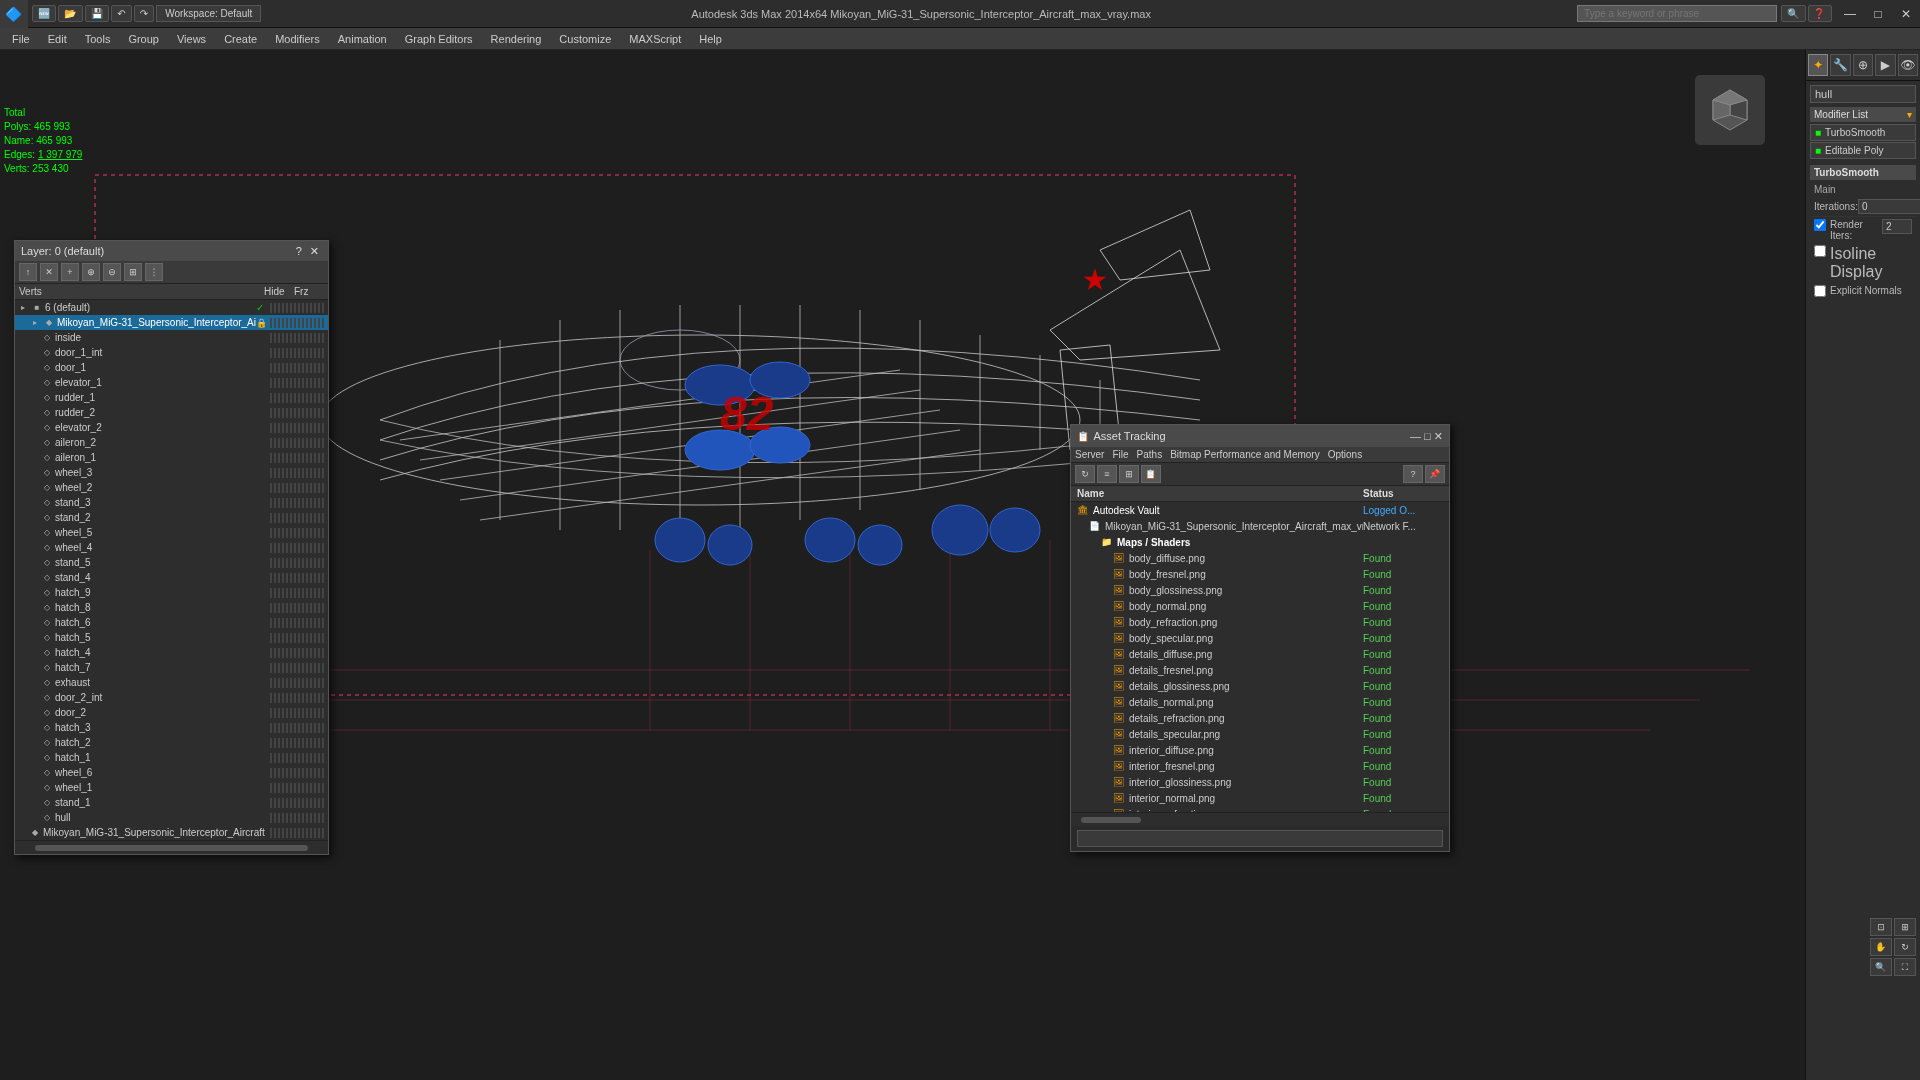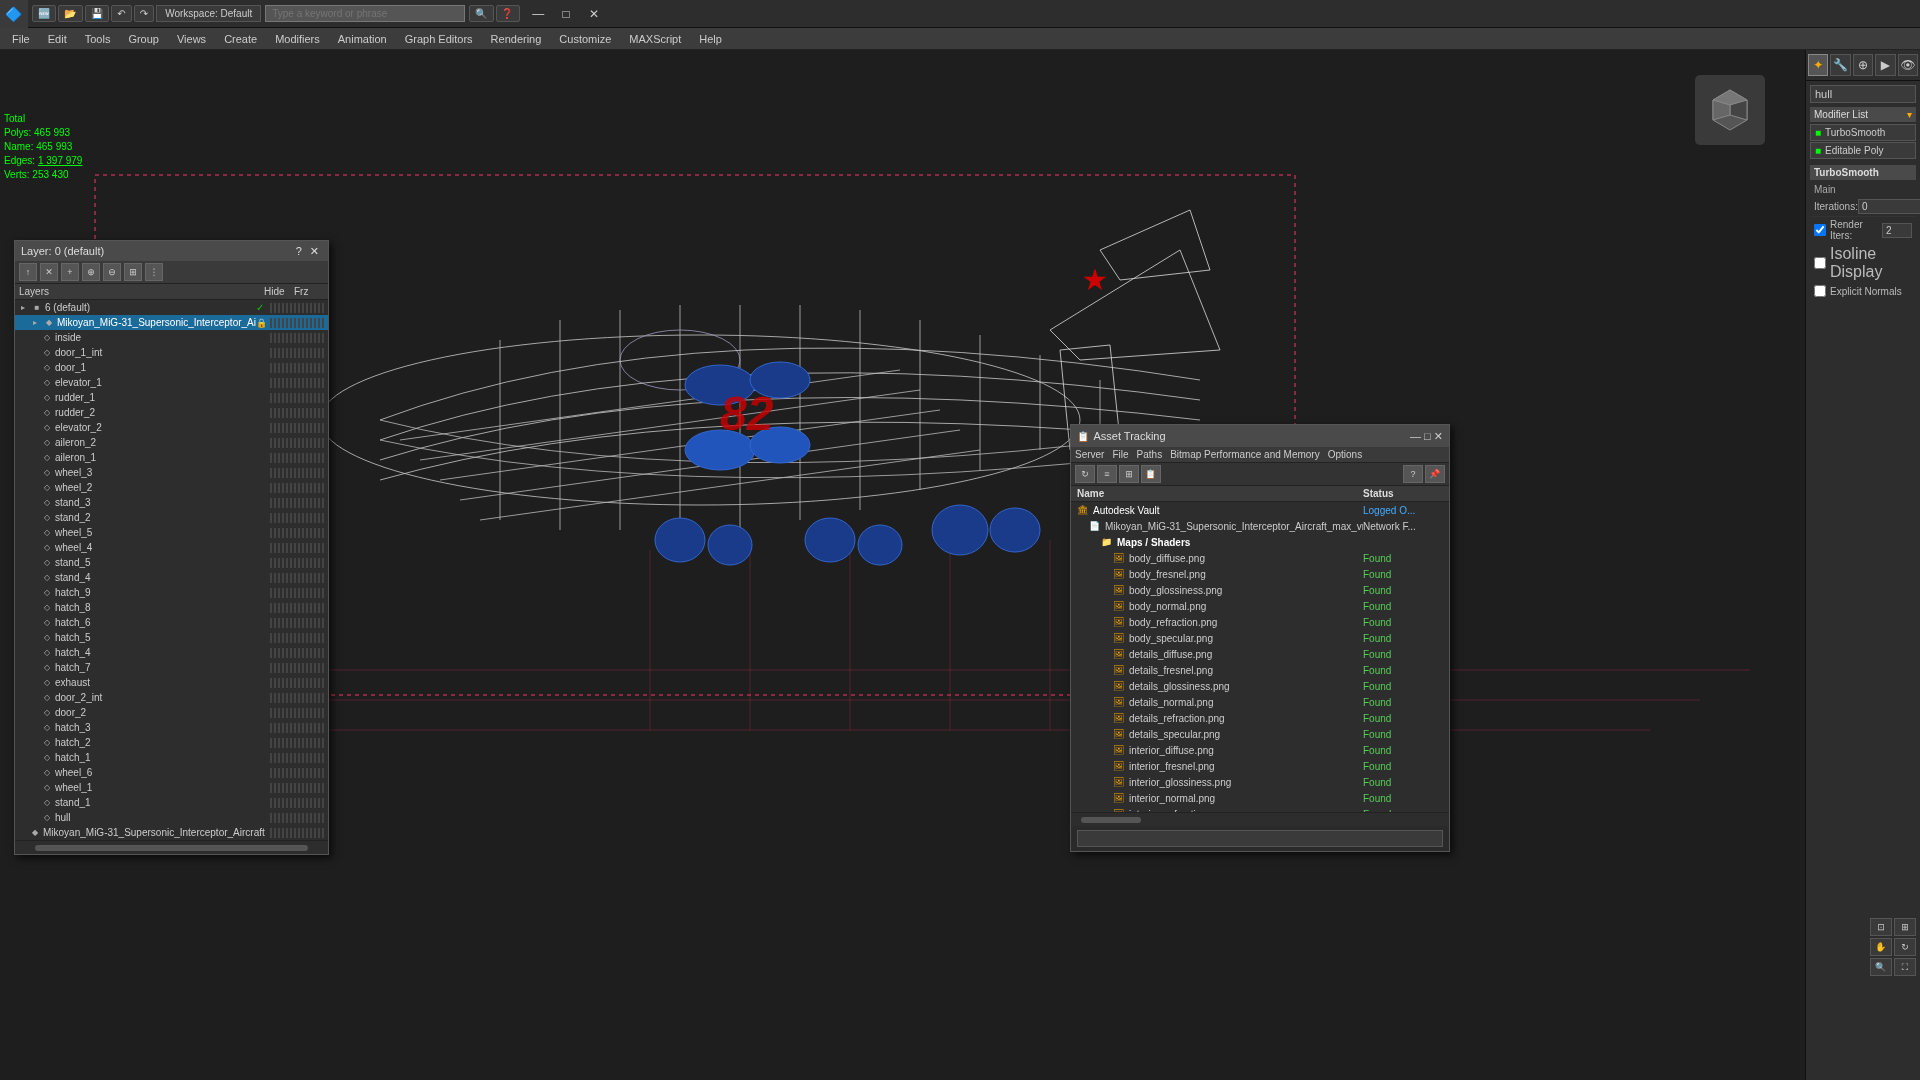--- a/index.html
+++ b/index.html
@@ -127,21 +127,21 @@
     #obj-name-input { width: 100%; background: #3a3a3a; border: 1px solid #555; color: #ccc; padding: 2px 4px; font-size: 11px; margin-bottom: 4px; }
     #modifier-list-label { background: #4a4a4a; padding: 2px 4px; font-size: 10px; color: #ddd; display: flex; justify-content: space-between; align-items: center; margin-bottom: 2px; }
     .modifier-item { background: #3a3a3a; border: 1px solid #555; padding: 2px 4px; font-size: 10px; color: #ccc; margin-bottom: 1px; display: flex; align-items: center; gap: 4px; }
     .modifier-item .check { color: #0f0; }
 
     #modifier-props { margin-top: 6px; }
     .prop-group-title { background: #4a4a4a; padding: 2px 4px; font-size: 10px; color: #ddd; font-weight: bold; margin-bottom: 2px; }
     .prop-row { display: flex; align-items: center; padding: 2px 4px; border-bottom: 1px solid #333; }
     .prop-label { width: 80px; font-size: 10px; color: #bbb; }
     .prop-value { flex: 1; background: #3a3a3a; border: 1px solid #555; padding: 1px 3px; font-size: 10px; color: #ccc; }
-    .prop-checkbox { display: flex; align-items: center; gap: 4px; padding: 2px 4px; }
+    .prop-checkbox { display: flex; align-items: flex-start; gap: 4px; padding: 2px 4px; }
     .prop-checkbox input[type="checkbox"] { width: 12px; height: 12px; }
     #viewport-label { position: absolute; top: 2px; left: 4px; color: #5bc; font-size: 10px; }
 
     
     .grid-svg { position: absolute; top: 0; left: 0; width: 100%; height: 100%; pointer-events: none; }
     .rp-tab { width: 22px; height: 22px; background: #3a3a3a; border: 1px solid #555; display: flex; align-items: center; justify-content: center; color: #fa0; font-size: 12px; cursor: pointer; }
     .rp-tab.active { background: #555; border-color: #888; }
   </style>
 </head>
 <body>
@@ -149,20 +149,21 @@
 <div id="title-bar">
   <div class="app-icon">🔷</div>
   <div class="tb-buttons">
     <button class="tb-btn">🆕</button>
     <button class="tb-btn">📂</button>
     <button class="tb-btn">💾</button>
     <button class="tb-btn">↶</button>
     <button class="tb-btn">↷</button>
     <button class="workspace-btn">Workspace: Default</button>
   </div>
+  <div class="title-center">Autodesk 3ds Max 2014x64    Mikoyan_MiG-31_Supersonic_Interceptor_Aircraft_max_vray.max</div>
   <input class="search-box" placeholder="Type a keyword or phrase" style="">
   <div style="display:flex;align-items:center;gap:2px;padding:0 4px;">
     <button class="tb-btn">🔍</button>
     <button class="tb-btn">❓</button>
   </div>
   <div class="win-btns">
     <div class="win-btn">—</div>
     <div class="win-btn">□</div>
     <div class="win-btn close">✕</div>
   </div>
@@ -182,21 +183,21 @@
   <div class="menu-item">Customize</div>
   <div class="menu-item">MAXScript</div>
   <div class="menu-item">Help</div>
 </div>
 
 <div id="main" style="position:relative; height: calc(1080px - 50px);">
 
   <div id="viewport" style="position:absolute;top:0;left:0;right:115px;bottom:0;">
     <div id="viewport-label">[+][Perspective][Shaded + Edged Faces]</div>
 
-    <div id="stats" style="position:absolute;top:62px;left:4px;">
+    <div id="stats" style="position:absolute;top:56px;left:4px;">
       <div style="color:#0f0;">Total</div>
       <div><span style="color:#0f0;">Polys:</span> <span style="color:#0f0;">465 993</span></div>
       <div><span style="color:#0f0;">Name:</span> <span style="color:#0f0;">465 993</span></div>
       <div><span style="color:#0f0;">Edges:</span> <span style="color:#0f0;text-decoration:underline;">1 397 979</span></div>
       <div><span style="color:#0f0;">Verts:</span> <span style="color:#0f0;">253 430</span></div>
     </div>
 
     <svg class="grid-svg" viewBox="0 0 1805 1030" xmlns="http://www.w3.org/2000/svg">
 
       <rect width="1805" height="1030" fill="#1e1e1e"></rect>
@@ -298,21 +299,21 @@
       <div id="layer-toolbar">
         <div class="tb-icon">↑</div>
         <div class="tb-icon">✕</div>
         <div class="tb-icon">+</div>
         <div class="tb-icon">⊕</div>
         <div class="tb-icon">⊖</div>
         <div class="tb-icon">⊞</div>
         <div class="tb-icon">⋮</div>
       </div>
       <div id="layer-header">
-        <span class="col-layers">Layers</span>
+        <span class="col-layers">Verts</span>
         <span class="col-hide">Hide</span>
         <span class="col-freeze">Frz</span>
       </div>
       <div id="layer-list">
 
         <div class="layer-item">
           <span class="layer-icon">▸</span>
           <span class="layer-icon">■</span>
           <span class="layer-name">6 (default)</span>
           <span class="checkmark">✓</span>

